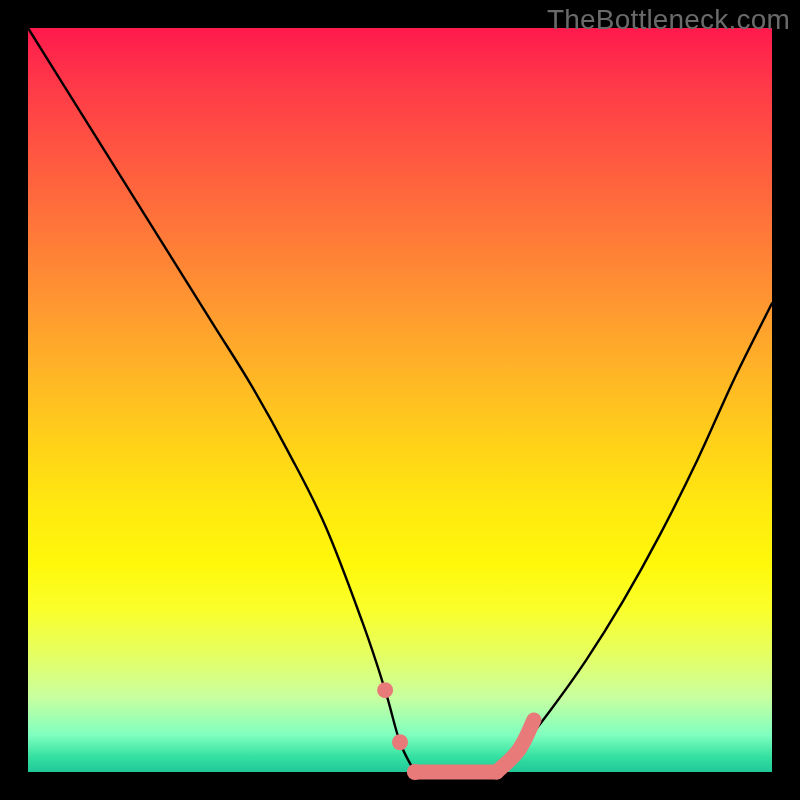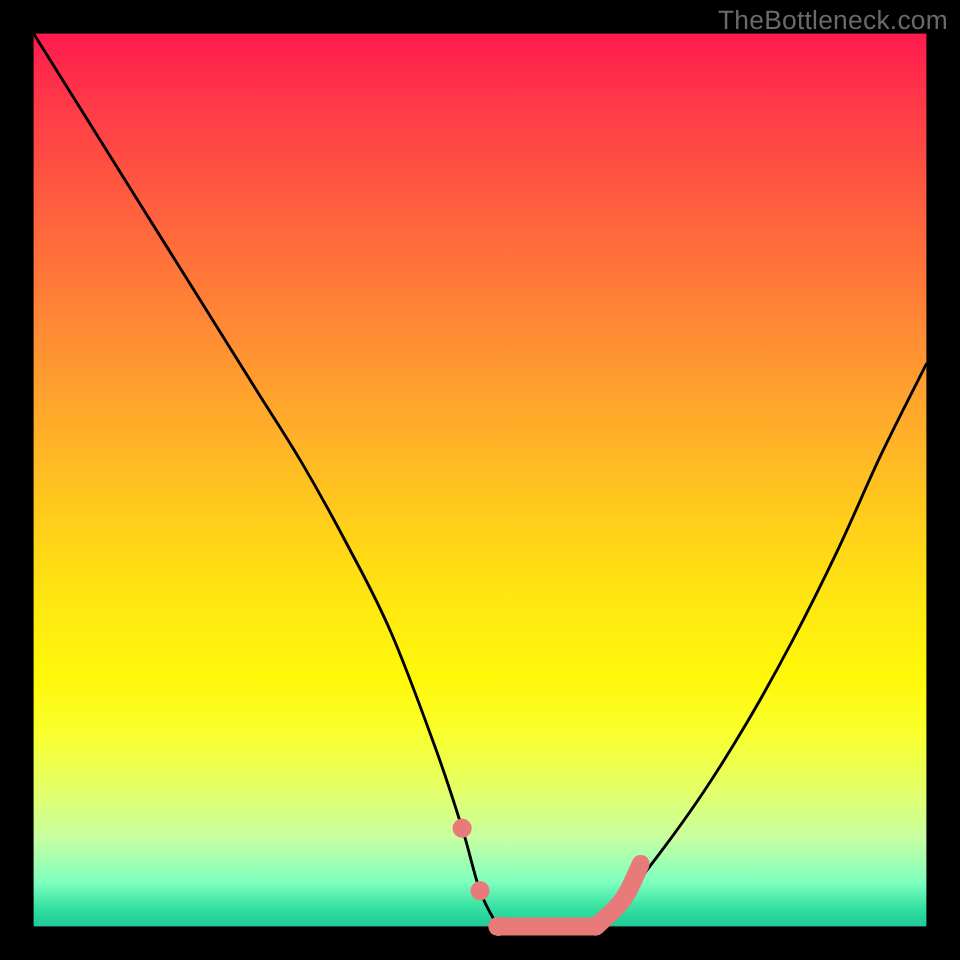--- a/index.html
+++ b/index.html
@@ -41,21 +41,21 @@
       #80ffc0 95%,
       #33e0a0 98%,
       #20c898 100%
     );
   }
   .watermark {
     position: absolute;
     top: 4px;
     right: 10px;
     color: #6a6a6a;
-    font-size: 22px;
+    font-size: 28px;
     letter-spacing: 0.2px;
     z-index: 3;
   }
   svg.curves {
     position: absolute;
     top: 28px;
     left: 28px;
     width: 744px;
     height: 744px;
     z-index: 2;

